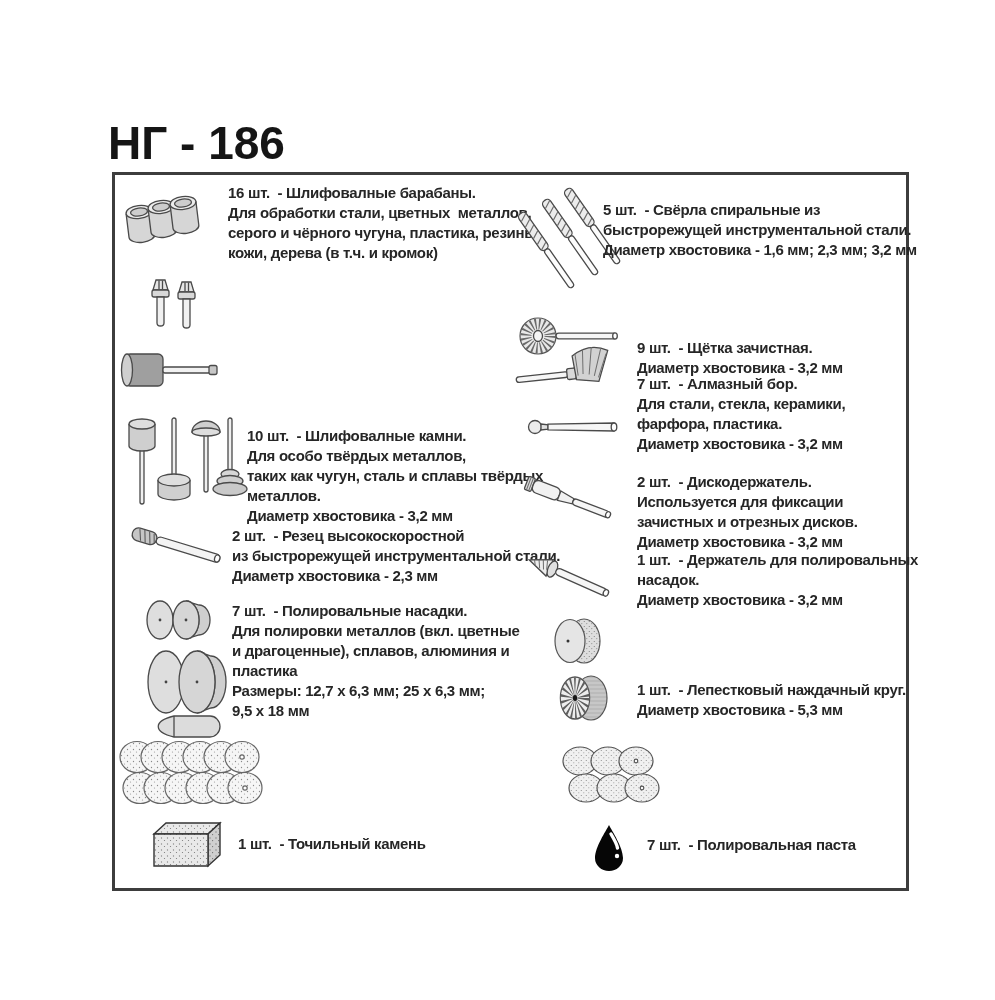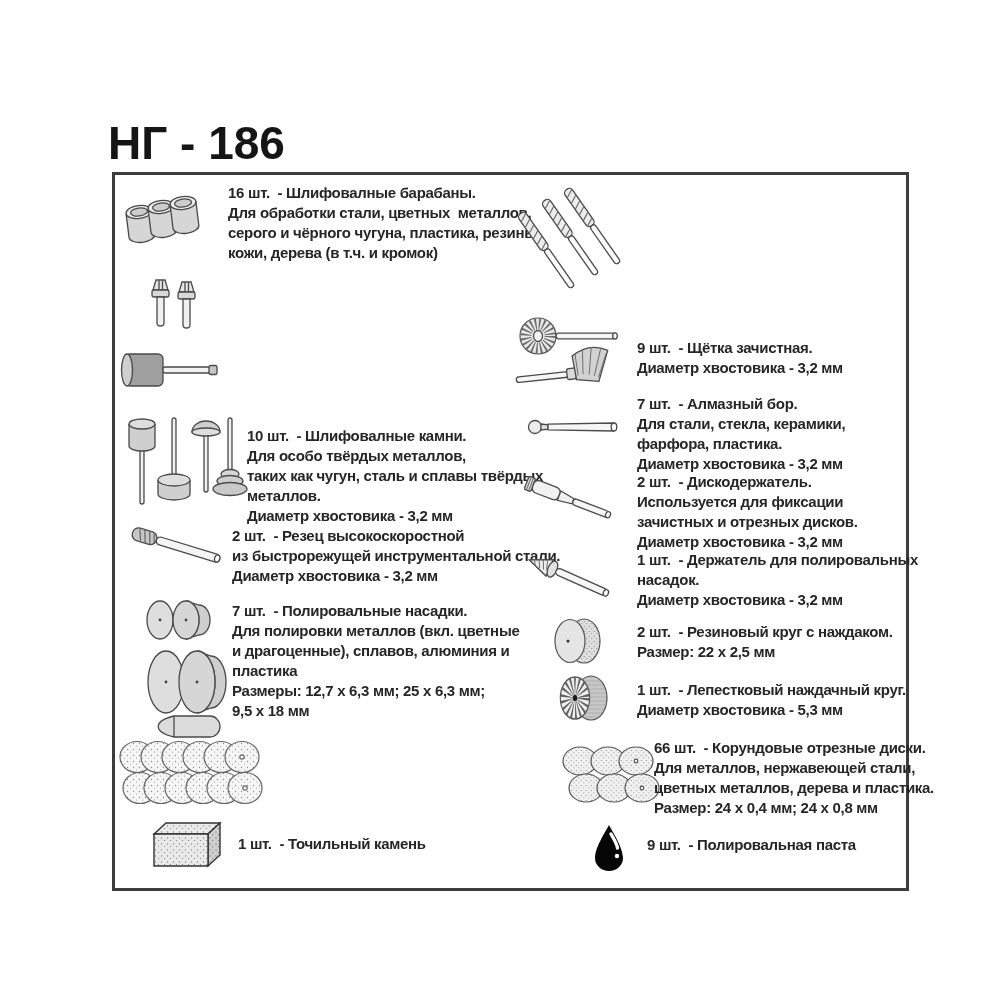--- a/index.html
+++ b/index.html
@@ -94,21 +94,21 @@
       <g transform="rotate(17 12 12)">
         <rect x="2" y="5" width="25" height="13" rx="6" fill="#c6c6c6" class="ln"></rect>
         <path d="M8,6 L12,17 M13,5.5 L17,17.5 M18,5.5 L22,17.5 M23,6.5 L26,16" fill="none" stroke="#5a5a5a" stroke-width="1.1"></path>
         <rect x="27" y="7.5" width="66" height="8" rx="4" fill="#f4f4f4" class="ln"></rect>
         <ellipse cx="90.5" cy="11.5" rx="2.6" ry="3.6" fill="#ffffff" class="ln"></ellipse>
       </g>
     </svg>
   </span>
   <div class="txt" style="left:232px;top:526px">2 шт.  - Резец высокоскоростной
 из быстрорежущей инструментальной стали.
-Диаметр хвостовика - 3,2 мм</div>
+Диаметр хвостовика - 2,3 мм</div>
 
   <span class="icon" style="left:140px;top:596px">
     <svg width="90" height="142" viewBox="0 0 90 142">
       <path d="M46,5 a13,19 0 0 1 0,38 l13,-4 a11,15 0 0 0 0,-30 Z" fill="#cfcfcf" class="ln"></path>
       <ellipse cx="20" cy="24" rx="13" ry="19" fill="#dedede" class="ln"></ellipse>
       <ellipse cx="46" cy="24" rx="13" ry="19" fill="#d6d6d6" class="ln"></ellipse>
       <circle cx="20" cy="24" r="1.4" fill="#444"></circle>
         <circle cx="46" cy="24" r="1.4" fill="#444"></circle>
       <path d="M57,55 a18,31 0 0 1 0,62 l14,-5 a15,26 0 0 0 0,-52 Z" fill="#cfcfcf" class="ln"></path>
       <ellipse cx="26" cy="86" rx="18" ry="31" fill="#dedede" class="ln"></ellipse>
@@ -184,20 +184,23 @@
         <rect x="0" y="0" width="9" height="44" rx="4" fill="#ececec" class="ln"></rect>
         <path d="M0.5,7 L8.5,3 M0.5,14 L8.5,10 M0.5,21 L8.5,17 M0.5,28 L8.5,24 M0.5,35 L8.5,31 M0.5,42 L8.5,38" stroke="#6e6e6e" stroke-width="1.2" fill="none"></path>
         <rect x="1.6" y="44" width="5.8" height="46" rx="2.9" fill="#fcfcfc" class="ln"></rect>
       </g>
         </defs>
       <use href="#drl" transform="translate(12,26) rotate(-35)"></use>
       <use href="#drl" transform="translate(36,13) rotate(-35)"></use>
       <use href="#drl" transform="translate(58,2) rotate(-35)"></use>
     </svg>
   </span>
+  <div class="txt" style="left:603px;top:200px">5 шт.  - Свёрла спиральные из
+быстрорежущей инструментальной стали.
+Диаметр хвостовика - 1,6 мм; 2,3 мм; 3,2 мм</div>
 
   <span class="icon" style="left:514px;top:316px">
     <svg width="114" height="76" viewBox="0 0 114 76">
       <circle cx="24" cy="20" r="18" fill="#e8e8e8" stroke="#555" stroke-width="1.2"></circle>
       <circle cx="24" cy="20" r="12" fill="none" stroke="#6a6a6a" stroke-width="11" stroke-dasharray="1.5 2.3"></circle>
       <ellipse cx="24" cy="20" rx="4.5" ry="5.5" fill="#f4f4f4" class="ln"></ellipse>
       <rect x="42" y="17.2" width="60" height="5.6" rx="2.8" fill="#f6f6f6" class="ln"></rect>
       <ellipse cx="101" cy="20" rx="2.3" ry="3.1" fill="#fff" class="ln"></ellipse>
       <g transform="rotate(-6 60 58)">
         <rect x="2" y="55" width="52" height="5.6" rx="2.8" fill="#f6f6f6" class="ln"></rect>
@@ -211,21 +214,21 @@
 Диаметр хвостовика - 3,2 мм</div>
 
   <span class="icon" style="left:526px;top:414px">
     <svg width="98" height="26" viewBox="0 0 98 26">
       <circle cx="9" cy="13" r="6.5" fill="#ececec" class="ln"></circle>
       <path d="M15,10 L22,10.8 L22,15.2 L15,16 Z" fill="#e0e0e0" class="ln"></path>
       <polygon points="22,10.2 88,9 88,17 22,15.8" fill="#f6f6f6" class="ln"></polygon>
       <ellipse cx="88" cy="13" rx="2.8" ry="4" fill="#fff" class="ln"></ellipse>
     </svg>
   </span>
-  <div class="txt" style="left:637px;top:394px">7 шт.  - Алмазный бор.
+  <div class="txt" style="left:637px;top:374px">7 шт.  - Алмазный бор.
 Для стали, стекла, керамики,
 фарфора, пластика.
 Диаметр хвостовика - 3,2 мм</div>
 
   <span class="icon" style="left:524px;top:474px">
     <svg width="102" height="52" viewBox="0 0 102 52">
       <g transform="translate(2,2) rotate(21 4 9)">
         <rect x="0" y="1" width="7" height="14" rx="1.5" fill="#dcdcdc" class="ln"></rect>
         <line x1="2.4" y1="1.5" x2="2.4" y2="14.5" stroke="#6a6a6a" stroke-width="1"></line>
         <line x1="4.8" y1="1.5" x2="4.8" y2="14.5" stroke="#6a6a6a" stroke-width="1"></line>
@@ -263,22 +266,20 @@
         <rect width="5" height="5" fill="#dedede"></rect>
         <circle cx="1.3" cy="1.5" r="0.6" fill="#808080"></circle>
             <circle cx="3.8" cy="3.6" r="0.55" fill="#8a8a8a"></circle>
       </pattern>
         </defs>
       <ellipse cx="31" cy="26" rx="16" ry="22" fill="url(#pd6)" stroke="#555" stroke-width="1.2"></ellipse>
       <ellipse cx="17" cy="26" rx="15" ry="21.5" fill="#e5e5e5" stroke="#555" stroke-width="1.2"></ellipse>
       <circle cx="15" cy="26" r="1.5" fill="#333"></circle>
     </svg>
   </span>
-  <div class="txt" style="left:637px;top:622px">2 шт.  - Резиновый круг с наждаком.
-Размер: 22 х 2,5 мм</div>
 
   <span class="icon" style="left:555px;top:672px">
     <svg width="56" height="52" viewBox="0 0 56 52">
       <defs>
           <pattern id="pd7b" width="5" height="4" patternUnits="userSpaceOnUse">
         <rect width="5" height="4" fill="#d6d6d6"></rect>
         <line x1="0" y1="1" x2="5" y2="1" stroke="#8a8a8a" stroke-width="0.7"></line>
         <line x1="0" y1="3" x2="5" y2="3" stroke="#9a9a9a" stroke-width="0.5"></line>
       </pattern>
         </defs>
@@ -307,27 +308,23 @@
         <ellipse cx="48" cy="17" rx="17" ry="14" fill="url(#pd9)"></ellipse>
         <ellipse cx="76" cy="17" rx="17" ry="14" fill="url(#pd9)"></ellipse>
         <circle cx="76" cy="17" r="1.8" fill="#fafafa"></circle>
         <ellipse cx="26" cy="44" rx="17" ry="14" fill="url(#pd9)"></ellipse>
         <ellipse cx="54" cy="44" rx="17" ry="14" fill="url(#pd9)"></ellipse>
         <ellipse cx="82" cy="44" rx="17" ry="14" fill="url(#pd9)"></ellipse>
         <circle cx="82" cy="44" r="1.8" fill="#fafafa"></circle>
       </g>
     </svg>
   </span>
-  <div class="txt" style="left:654px;top:738px">66 шт.  - Корундовые отрезные диски.
-Для металлов, нержавеющей стали,
-цветных металлов, дерева и пластика.
-Размер: 24 х 0,4 мм; 24 х 0,8 мм</div>
 
   <span class="icon" style="left:590px;top:823px">
     <svg width="38" height="50" viewBox="0 0 38 50">
       <path d="M19,2 C16,8 5,24 5,35 a14,13 0 0 0 28,0 C33,24 22,8 19,2 Z" fill="#060606"></path>
       <path d="M21,11 C24,16 27,21 27.5,25" stroke="#fff" stroke-width="3.4" stroke-linecap="round" fill="none"></path>
       <circle cx="27" cy="33" r="2.2" fill="#fff"></circle>
     </svg>
   </span>
-  <div class="txt" style="left:647px;top:835px">9 шт.  - Полировальная паста</div>
+  <div class="txt" style="left:647px;top:835px">7 шт.  - Полировальная паста</div>
 
 </div>
 
 </body></html>

